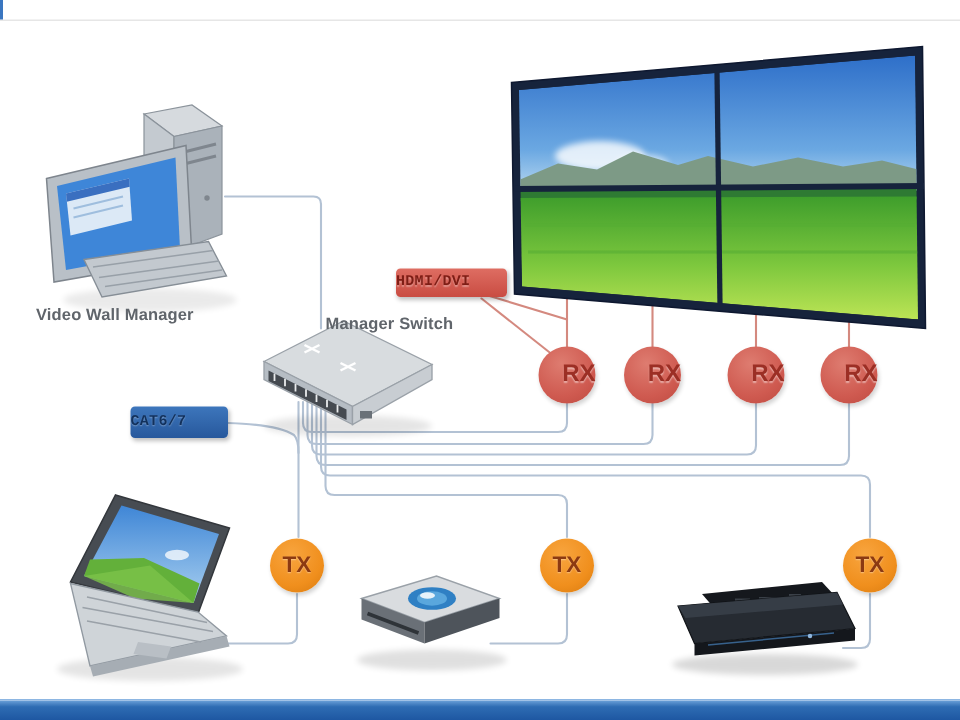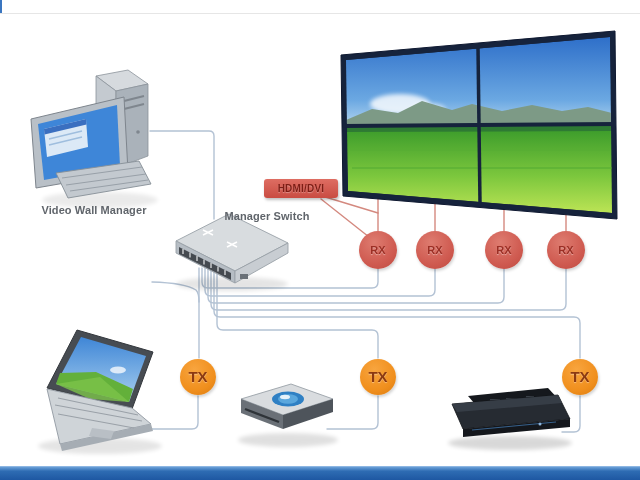--- a/index.html
+++ b/index.html
@@ -10,45 +10,46 @@
   .hairline-top{position:absolute;left:0;top:13px;width:640px;height:1px;background:#e6e6e6;}
   .edge-accent{position:absolute;left:0;top:0;width:2px;height:13px;background:#3a76c0;}
   .bottom-bar{
     position:absolute;left:0;top:466px;width:640px;height:14px;
     background:linear-gradient(#6aa0d8 0%, #2e6cb3 30%, #1c55a0 100%);
     border-top:1px solid #8db6e2;
   }
   svg{position:absolute;left:0;top:0;}
   .lbl{
     position:absolute;font-size:11px;font-weight:600;color:#60656b;
-    text-align:center;letter-spacing:.1px;white-space:nowrap;
+    letter-spacing:.1px;white-space:nowrap;
   }
   .badge{
-    position:absolute;border-radius:3px;text-align:center;
+    position:absolute;border-radius:3px;
     font-size:10px;font-weight:bold;letter-spacing:.2px;
     box-shadow:1px 2px 3px rgba(0,0,0,.25);
+    font-family:Liberation Mono, monospace;
   }
   .badge-red{
     left:264px;top:179px;width:74px;height:19px;line-height:19px;
     background:linear-gradient(#de6d62,#c94c42);
     color:#7e1d15;text-shadow:0 1px 1px rgba(255,255,255,.35);
   }
   .badge-blue{
     left:87px;top:271px;width:65px;height:21px;line-height:21px;
     background:linear-gradient(#3d76bc,#27589c);
     color:#12315c;text-shadow:0 1px 1px rgba(255,255,255,.35);
   }
   .node{
     position:absolute;border-radius:50%;text-align:center;font-weight:bold;
     box-shadow:1px 2px 3px rgba(0,0,0,.18);
   }
   .rx{
-    width:38px;height:38px;line-height:38px;font-size:11px;
+    width:38px;height:38px;line-height:38px;font-size:16px;
     background:radial-gradient(circle at 40% 30%, #de7c70, #cf5a50 62%, #bd4a40);
-    color:#9c2f25;text-shadow:0 1px 1px rgba(255,255,255,.45);
+    color:#9c2f25;text-shadow:0 1px 1px rgba(255,255,255,.45);text-align:right;
   }
   .tx{
     width:36px;height:36px;line-height:36px;font-size:15px;
     background:radial-gradient(circle at 40% 30%, #f8a53f, #f08f1d 62%, #d87a10);
     color:#8c3a12;text-shadow:0 1px 1px rgba(255,255,255,.4);
   }
 </style>
 </head>
 <body>
 
@@ -184,20 +185,21 @@
       <polygon points="463,429 570,419 570,427 463,437" fill="#14171c"></polygon>
       <path d="M472,430 L556,422" stroke="#4a89c8" stroke-width="1" opacity="0.65"></path>
       <circle cx="540" cy="424" r="1.5" fill="#8fb6dd"></circle>
     </g>
   </svg>
 
   <div class="lbl" style="left:24px;top:204px;width:140px;">Video Wall Manager</div>
   <div class="lbl" style="left:217px;top:210px;width:100px;">Manager Switch</div>
 
   <div class="badge badge-red">HDMI/DVI</div>
+  <div class="badge badge-blue">CAT6/7</div>
 
   <div class="node rx" style="left:359px;top:231px;">RX</div>
   <div class="node rx" style="left:416px;top:231px;">RX</div>
   <div class="node rx" style="left:485px;top:231px;">RX</div>
   <div class="node rx" style="left:547px;top:231px;">RX</div>
 
   <div class="node tx" style="left:180px;top:359px;">TX</div>
   <div class="node tx" style="left:360px;top:359px;">TX</div>
   <div class="node tx" style="left:562px;top:359px;">TX</div>
 

